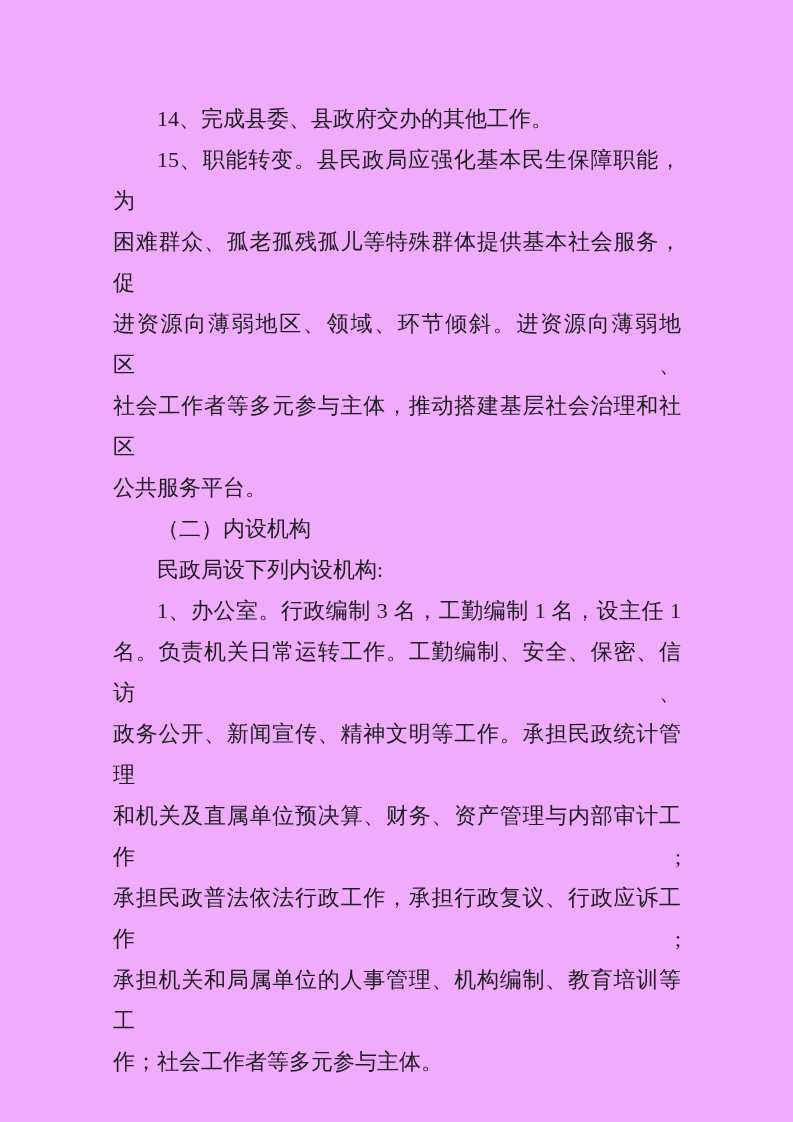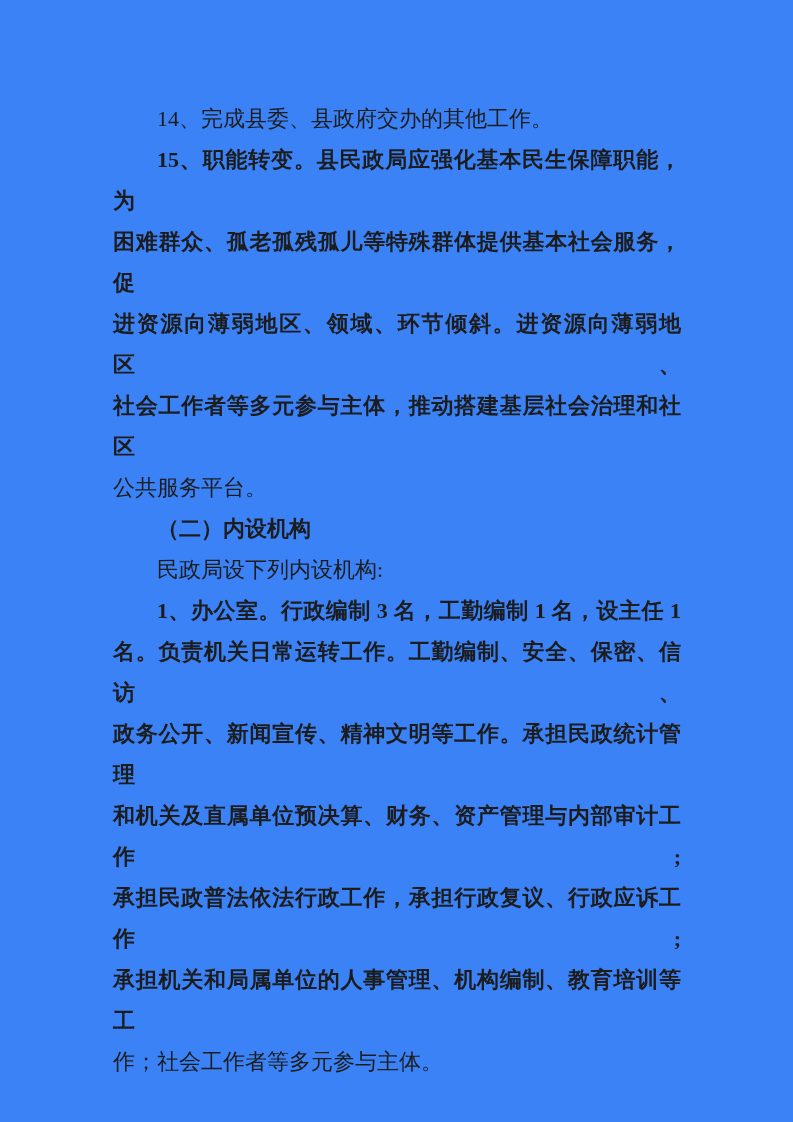--- a/index.html
+++ b/index.html
@@ -5,45 +5,44 @@
   html, body {
     margin: 0;
     padding: 0;
     background: #ffffff;
   }
   .page {
     position: relative;
     width: 793px;
     height: 1122px;
     margin: 0 auto;
-    background: #3b82f6;
+    background: #f0abfc;
     box-sizing: border-box;
     padding: 98px 112px 0 113px;
     overflow: hidden;
     font-family: "Liberation Serif", "DejaVu Serif", serif;
     font-size: 22px;
     line-height: 41px;
     color: #1c1c1c;
   }
   .para {
     margin: 0;
     padding: 0;
   }
   .para.heading {
-    font-weight: bold;
+    font-weight: normal;
   }
   .line {
     text-align: left;
     white-space: normal;
   }
   
   .line.full {
     text-align: justify;
     text-align-last: justify;
-    font-weight: bold;
   }
   .line.first {
     text-indent: 2em;
   }
 </style>
 </head>
 <body>
 
 <div class="page">
   <div id="content">

